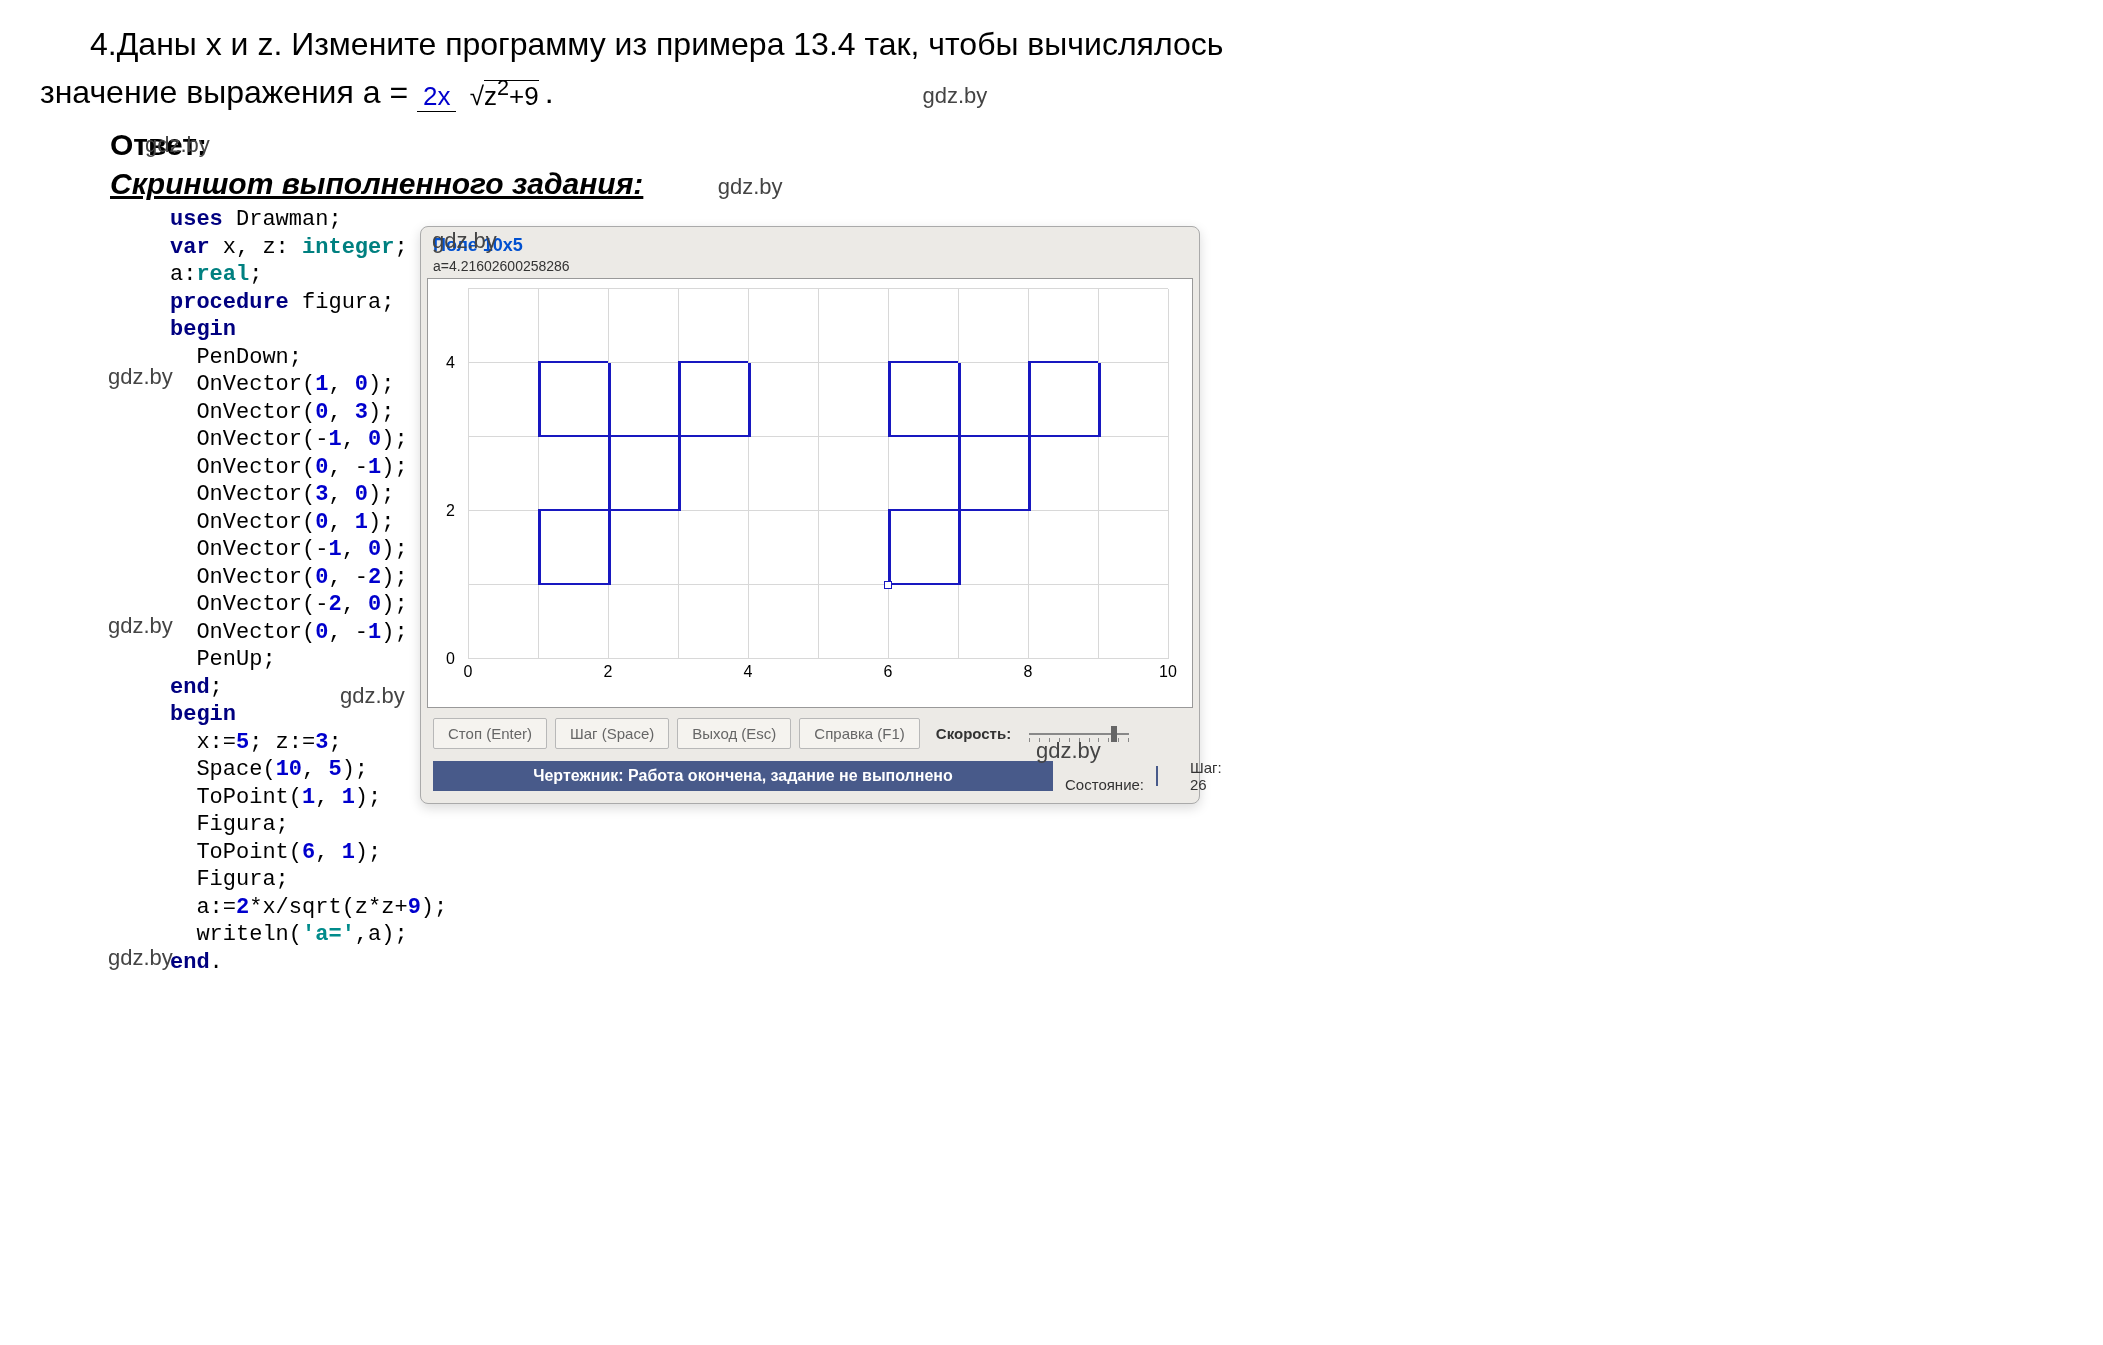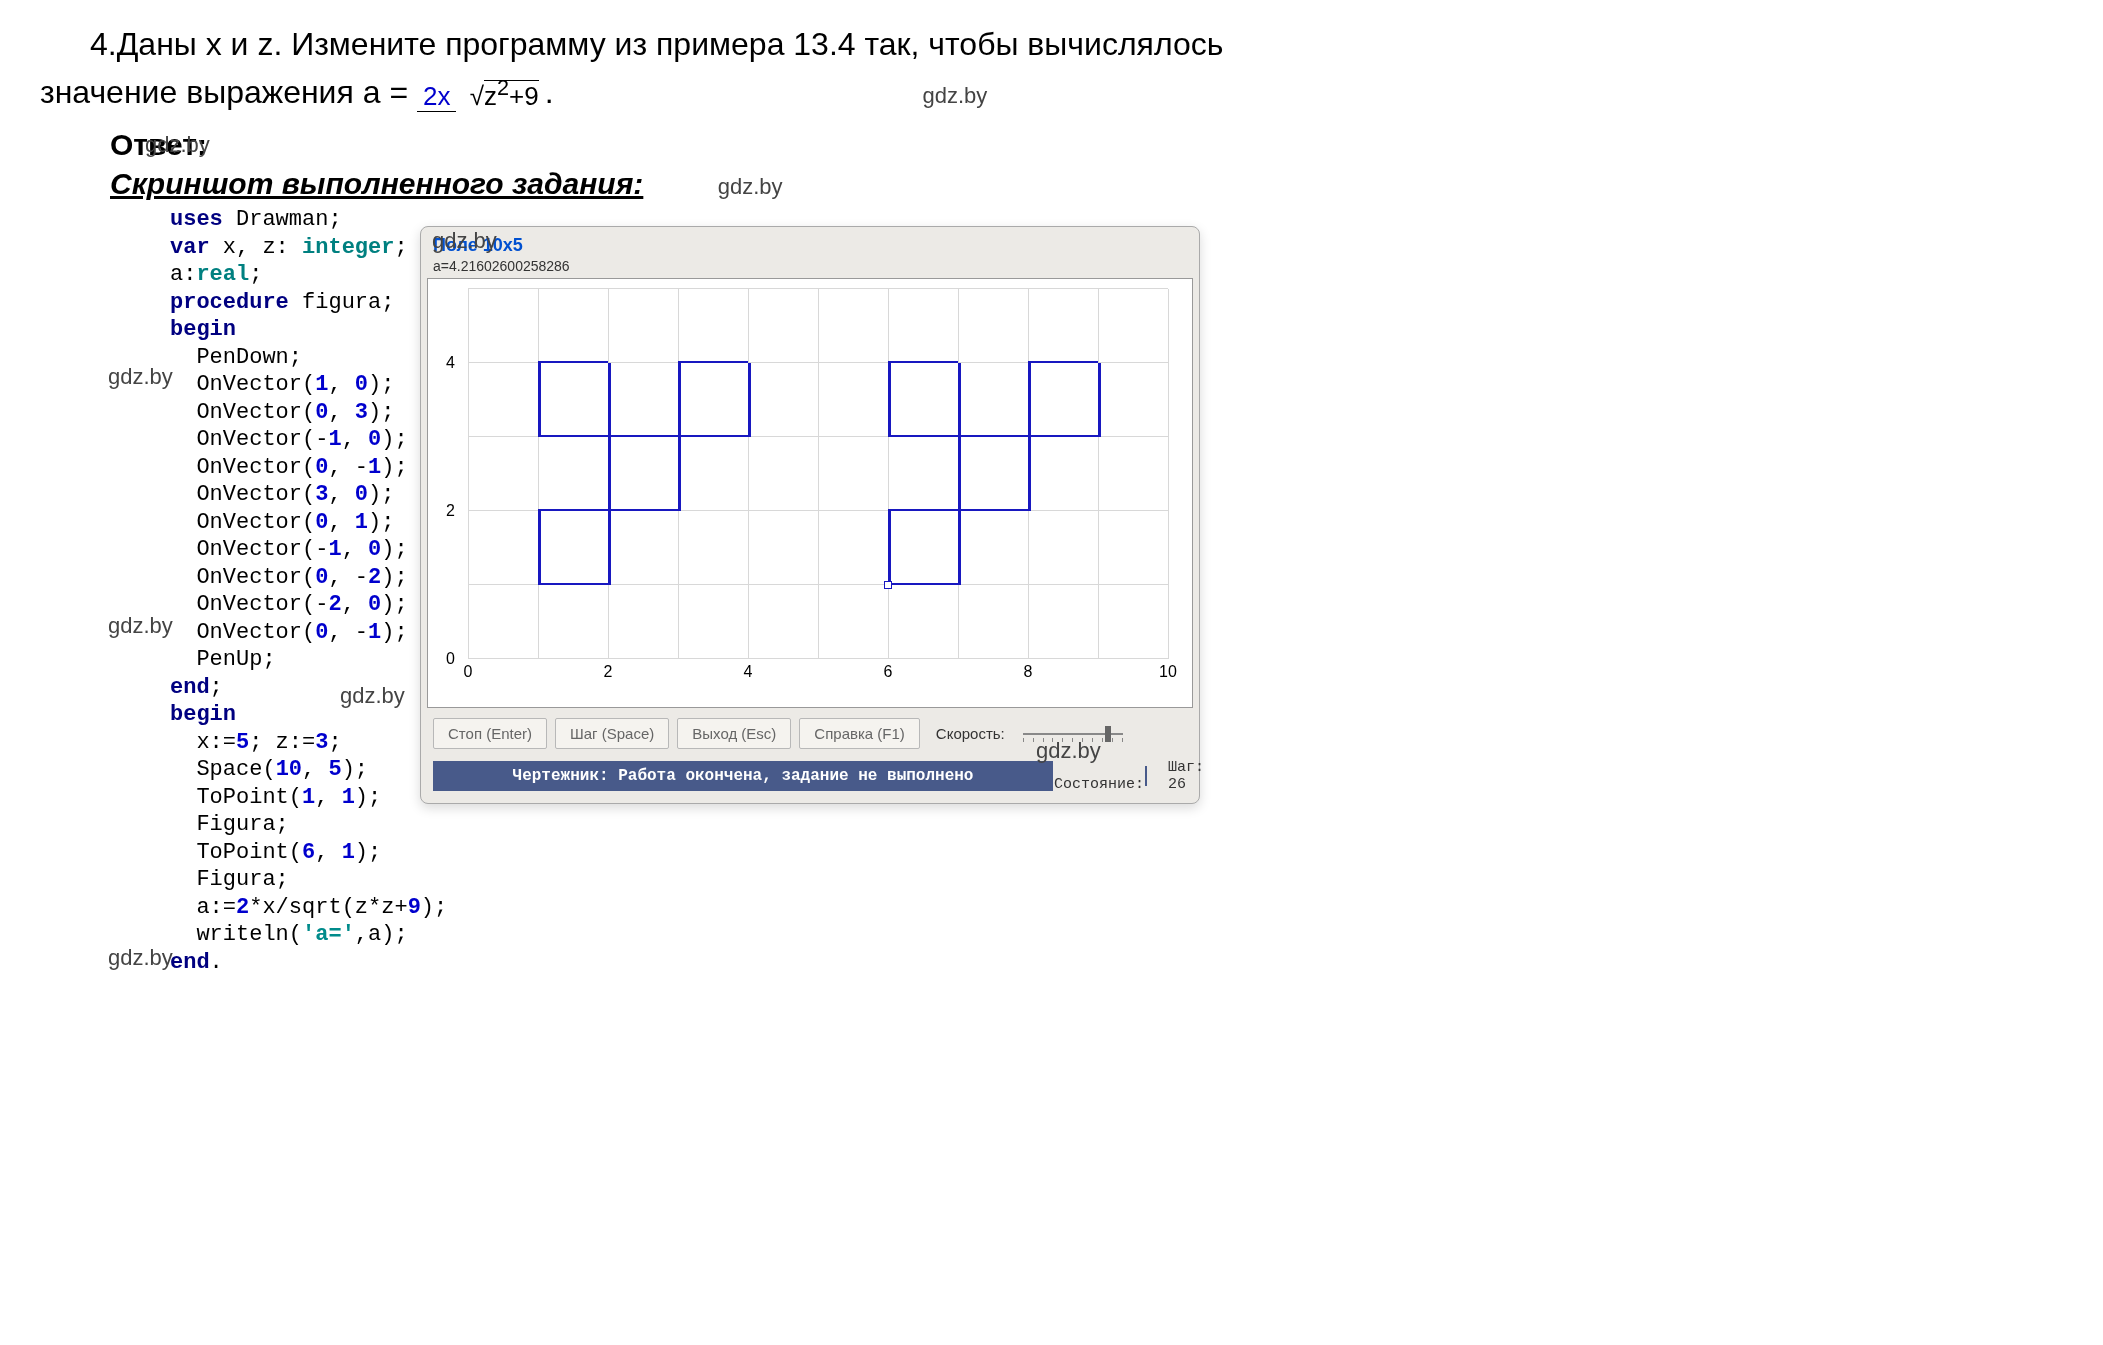--- a/index.html
+++ b/index.html
@@ -31,27 +31,27 @@
     .vline { width: 1px; height: 100%; }
     .hline { height: 1px; width: 100%; }
     .tick-x { position: absolute; bottom: -22px; font-size: 16px; transform: translateX(-50%); }
     .tick-y { position: absolute; left: -22px; font-size: 16px; transform: translateY(50%); }
     .seg { position: absolute; background: #1818c0; }
     .segh { height: 2.5px; }
     .segv { width: 2.5px; }
     .cursor-sq { position: absolute; width: 8px; height: 8px; border: 1px solid #1818c0; background: #fff; }
     .controls-row { display: flex; align-items: center; padding: 10px 6px 6px; gap: 8px; }
     .btn { font-family: Tahoma, Arial; font-size: 15px; color: #666; background: #f5f3ef; border: 1px solid #b8b8b8; padding: 6px 14px; border-radius: 2px; }
-    .speed-label { font-size: 15px; color: #333; margin-left: 8px; }
+    .speed-label { font-size: 15px; color: #333; margin-left: 8px; font-weight: bold; }
     .slider { position: relative; width: 100px; height: 20px; margin-left: 10px; }
     .slider-track { position: absolute; top: 9px; width: 100px; height: 2px; background: #888; }
     .slider-thumb { position: absolute; top: 2px; left: 82px; width: 6px; height: 16px; background: #666; }
     .slider-ticks { position: absolute; top: 14px; display: flex; width: 100px; justify-content: space-between; }
     .slider-tick { width: 1px; height: 4px; background: #888; }
-    .status-row { display: flex; align-items: center; padding: 4px 6px; gap: 1px; font-family: Liberation Mono, monospace; }
+    .status-row { display: flex; align-items: center; padding: 4px 6px; gap: 12px; }
     .status-msg { background: #485a8a; color: #fff; font-size: 16px; font-weight: bold; padding: 6px 40px; flex: 0 0 auto; width: 620px; text-align: center; }
     .state-label { font-size: 15px; color: #333; margin-top: 16px; }
     .state-box { width: 20px; height: 20px; background: #6078b8; border: 1px solid #485a8a; }
     .step-label { font-size: 15px; color: #333; margin-left: 20px; }
     .wm-overlay { position: absolute; font-size: 22px; color: #444; }
   </style>
 </head>
 <body>
 
 <div style="position:relative;">

